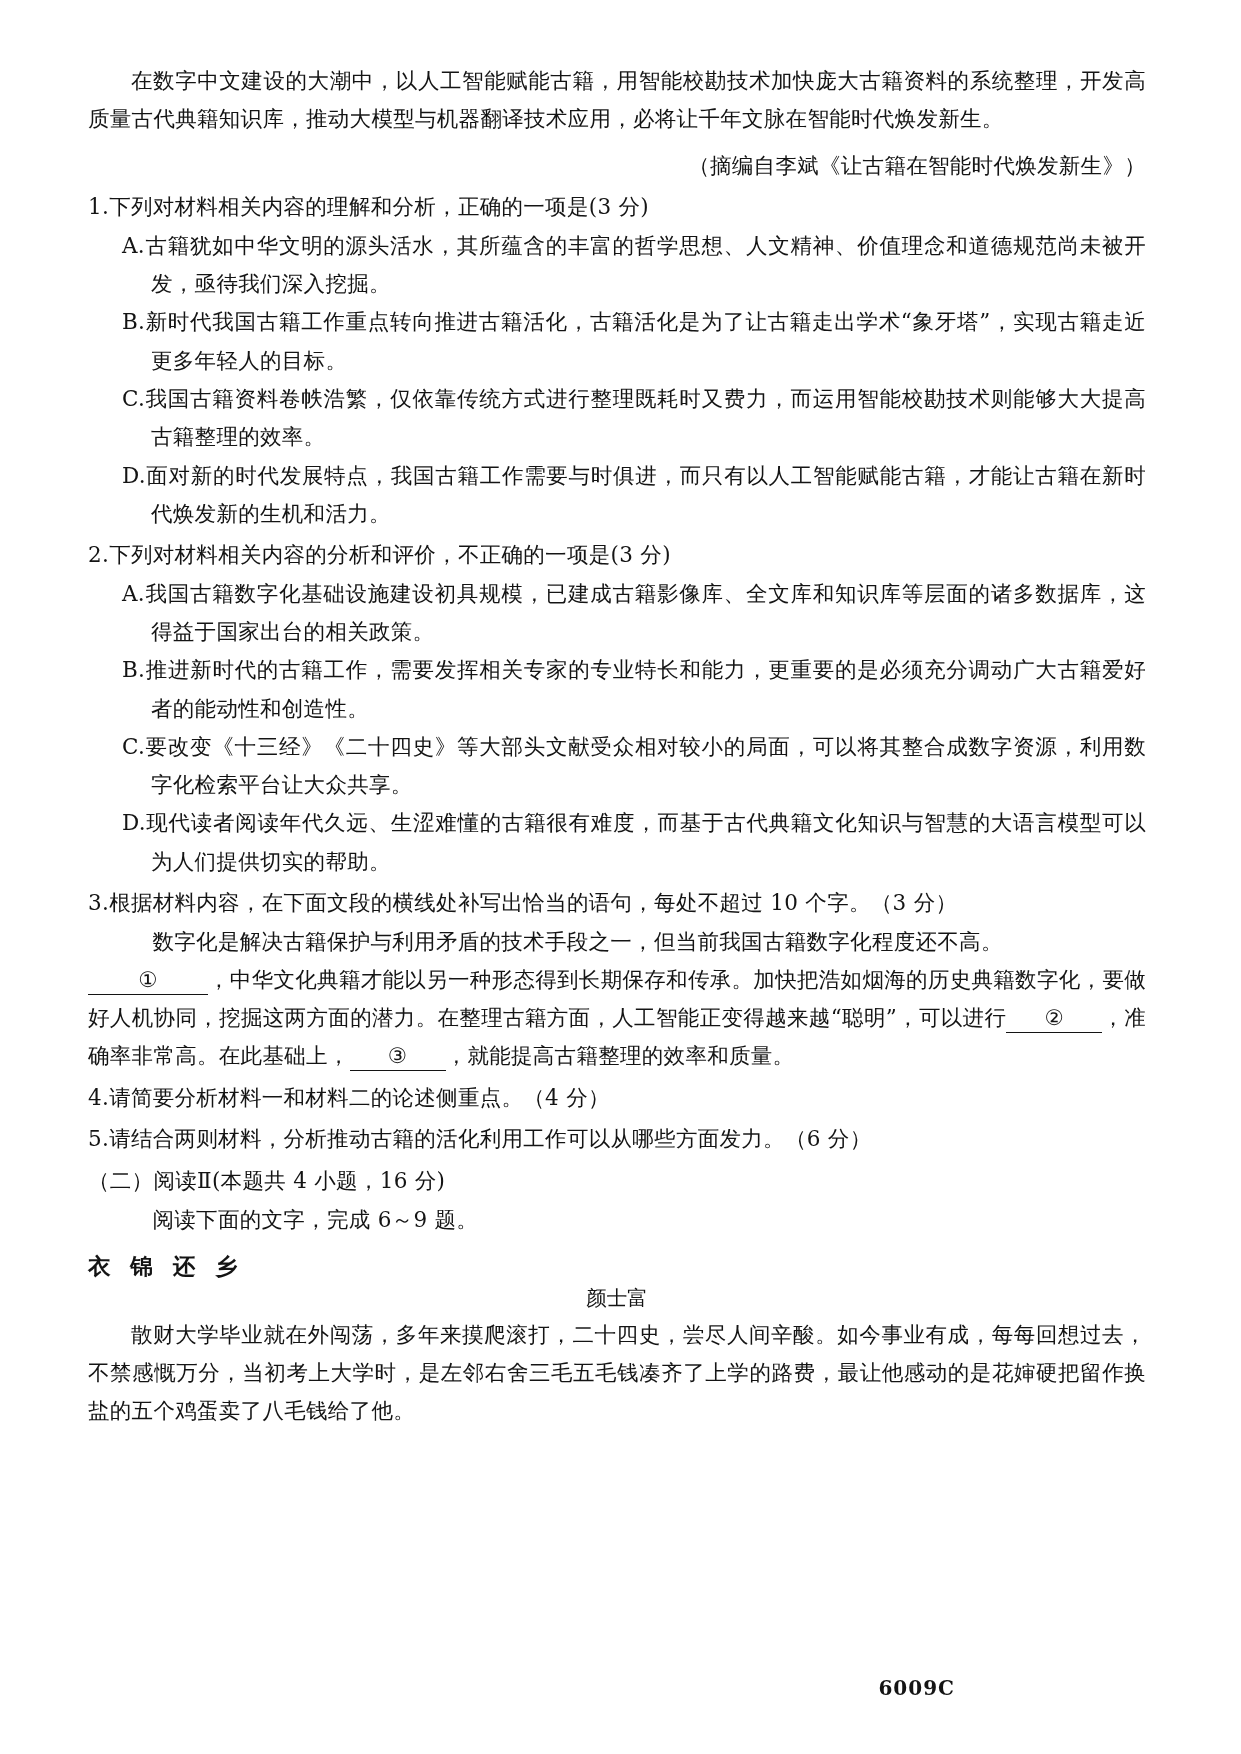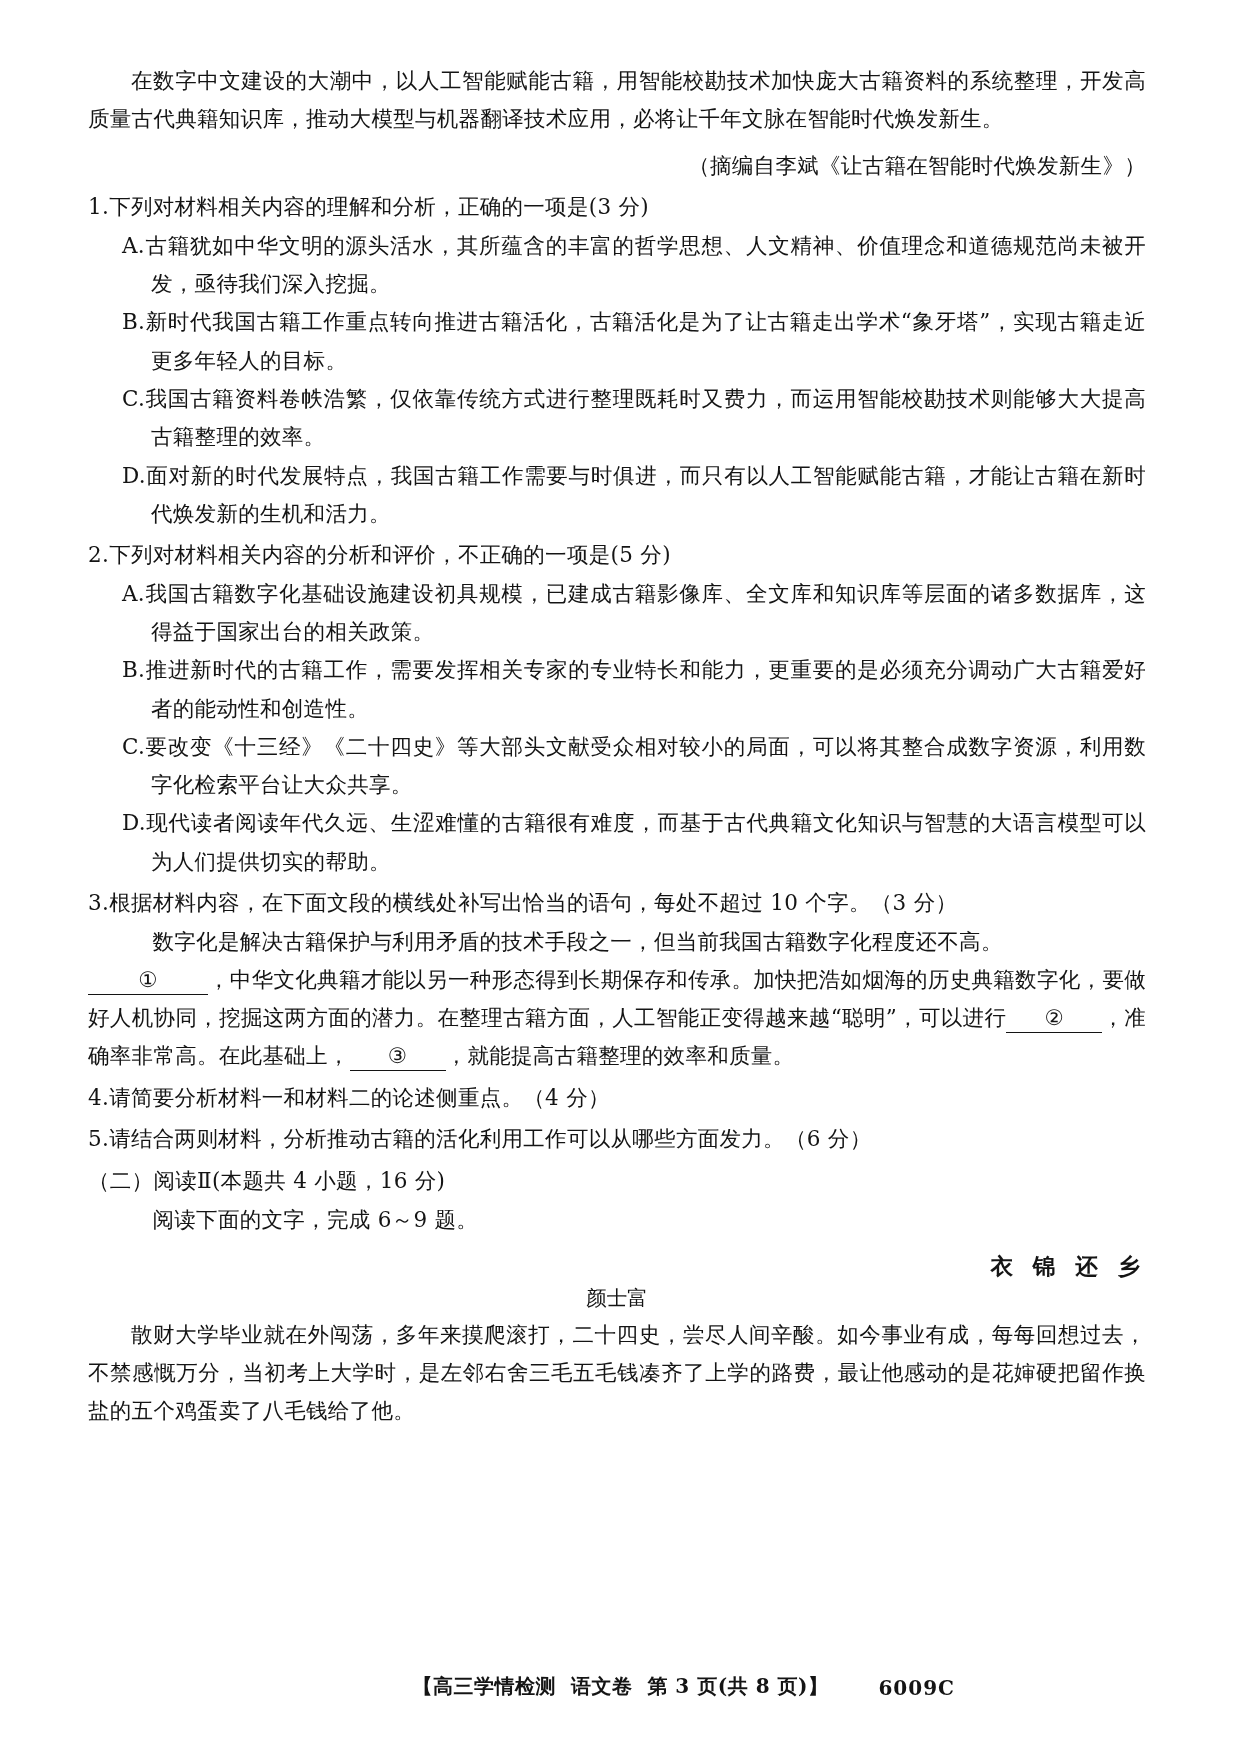--- a/index.html
+++ b/index.html
@@ -66,21 +66,21 @@
     line-height: 1.3;
   }
   .blank-wide {
     display: inline-block;
     min-width: 120px;
     border-bottom: 1.4px solid #141414;
     text-align: center;
     line-height: 1.3;
   }
   .center-title {
-    text-align: right;
+    text-align: left;
     font-size: 22.5px;
     font-weight: bold;
     letter-spacing: 6px;
     margin-top: 12px;
     margin-bottom: 2px;
   }
   .center-author {
     text-align: center;
     font-size: 20.5px;
     margin-bottom: 4px;
@@ -134,21 +134,21 @@
       <span>B.</span><span>新时代我国古籍工作重点转向推进古籍活化，古籍活化是为了让古籍走出学术“象牙塔”，实现古籍走近更多年轻人的目标。</span>
     </p>
     <p class="opt">
       <span>C.</span><span>我国古籍资料卷帙浩繁，仅依靠传统方式进行整理既耗时又费力，而运用智能校勘技术则能够大大提高古籍整理的效率。</span>
     </p>
     <p class="opt">
       <span>D.</span><span>面对新的时代发展特点，我国古籍工作需要与时俱进，而只有以人工智能赋能古籍，才能让古籍在新时代焕发新的生机和活力。</span>
     </p>
 
     <p class="q-line">
-      <span>2.</span><span>下列对材料相关内容的分析和评价，不正确的一项是(5 分)</span>
+      <span>2.</span><span>下列对材料相关内容的分析和评价，不正确的一项是(3 分)</span>
     </p>
     <p class="opt">
       <span>A.</span><span>我国古籍数字化基础设施建设初具规模，已建成古籍影像库、全文库和知识库等层面的诸多数据库，这得益于国家出台的相关政策。</span>
     </p>
     <p class="opt">
       <span>B.</span><span>推进新时代的古籍工作，需要发挥相关专家的专业特长和能力，更重要的是必须充分调动广大古籍爱好者的能动性和创造性。</span>
     </p>
     <p class="opt">
       <span>C.</span><span>要改变《十三经》《二十四史》等大部头文献受众相对较小的局面，可以将其整合成数字资源，利用数字化检索平台让大众共享。</span>
     </p>
@@ -174,19 +174,14 @@
 
     <p class="q-line">（二）阅读Ⅱ(本题共 4 小题，16 分)</p>
     <p class="indent2" style="text-indent:3em;">阅读下面的文字，完成 6～9 题。</p>
 
     <div class="center-title">衣 锦 还 乡</div>
     <div class="center-author">颜士富</div>
 
     <p class="indent2">散财大学毕业就在外闯荡，多年来摸爬滚打，二十四史，尝尽人间辛酸。如今事业有成，每每回想过去，不禁感慨万分，当初考上大学时，是左邻右舍三毛五毛钱凑齐了上学的路费，最让他感动的是花婶硬把留作换盐的五个鸡蛋卖了八毛钱给了他。</p>
   </div>
 
-  <div class="footer">
-    <span class="footer-inner">
-      <span class="bracket-l">【</span><span class="footer-badge">高三学情检测</span>&nbsp;&nbsp;<span>语文卷</span>&nbsp;&nbsp;<span>第 3 页(共 8 页)</span><span class="bracket-r">】</span>
-    </span>
-  </div>
   <div class="footer-code">6009C</div>
 </div>
 
 </body></html>

